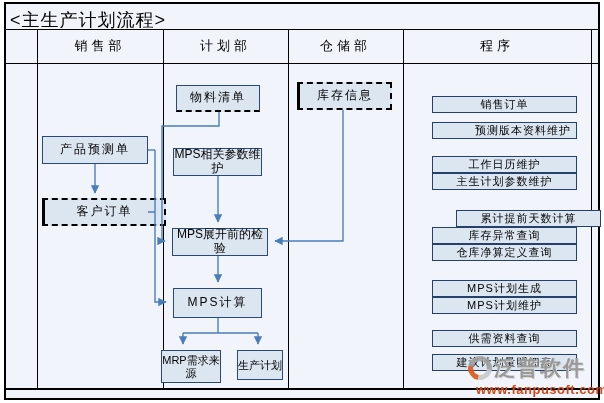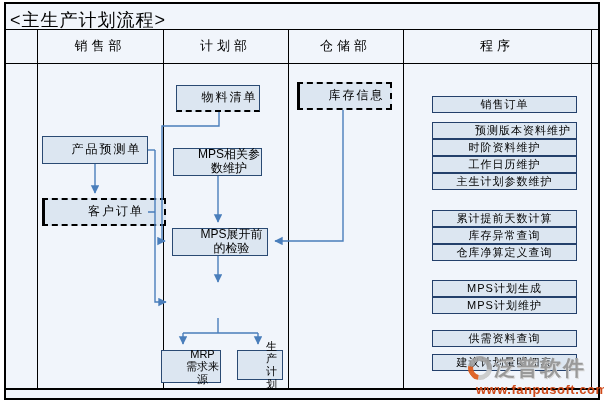--- a/index.html
+++ b/index.html
@@ -15,21 +15,21 @@
   .page-title { position:absolute; left:10px; top:8px; font-size:18px; color:#000;
                 letter-spacing:1px; }
 
   .col-header { position:absolute; top:29px; height:34px; display:flex;
                 align-items:center; justify-content:center; font-size:13px;
                 letter-spacing:4px; color:#000; }
 
   .fbox { position:absolute; background:#dce6f1; border:1px solid #2a4a73;
           display:flex; align-items:center; justify-content:center;
           font-size:12px; letter-spacing:2px; color:#000; text-align:center;
-          line-height:1.15;padding-left:23px; }
+          line-height:1.15; }
   .fbox.dashed { border:2px dashed #000; border-left:3px solid #000; }
   .fbox.dash-bottom { border-bottom:2px dashed #000; }
 
   .pbox { position:absolute; left:432px; width:145px; height:17px;
           background:#dce6f1; border:1px solid #24406b; display:flex;
           align-items:center; justify-content:center; font-size:11px;
           letter-spacing:1px; color:#000; }
 
   svg.connectors { position:absolute; left:0; top:0; width:604px; height:403px;
                    pointer-events:none; }
@@ -65,31 +65,31 @@
   <div class="col-header" style="left:163px; width:125px;">计划部</div>
   <div class="col-header" style="left:288px; width:115px;">仓储部</div>
   <div class="col-header" style="left:403px; width:188px;">程序</div>
 
   <div class="fbox" style="left:42px; top:136px; width:106px; height:28px;">产品预测单</div>
   <div class="fbox dashed" style="left:42px; top:198px; width:124px; height:28px;">客户订单</div>
 
   <div class="fbox dash-bottom" style="left:176px; top:85px; width:84px; height:27px;">物料清单</div>
   <div class="fbox" style="left:173px; top:148px; width:89px; height:28px; letter-spacing:0;">MPS相关参数维护</div>
   <div class="fbox" style="left:172px; top:228px; width:96px; height:28px; letter-spacing:0;">MPS展开前的检验</div>
+  <div class="fbox" style="left:173px; top:288px; width:89px; height:30px;">MPS计算</div>
   <div class="fbox" style="left:161px; top:350px; width:60px; height:33px; letter-spacing:0; font-size:11px;">MRP需求来源</div>
   <div class="fbox" style="left:237px; top:350px; width:46px; height:30px; letter-spacing:0; font-size:11px;">生产计划</div>
 
   <div class="fbox dashed" style="left:297px; top:82px; width:95px; height:28px;text-align:center;">库存信息</div>
 
   <div class="pbox" style="top:96px;">销售订单</div>
   <div class="pbox" style="top:122px;padding-left:37px;">预测版本资料维护</div>
-  <div class="pbox" style="top:139px;">时阶资料维护</div>
   <div class="pbox" style="top:156px;">工作日历维护</div>
   <div class="pbox" style="top:173px;">主生计划参数维护</div>
-  <div class="pbox" style="top:210px;">累计提前天数计算</div>
+  <div class="pbox" style="top:210px;margin-left:24px;">累计提前天数计算</div>
   <div class="pbox" style="top:227px;">库存异常查询</div>
   <div class="pbox" style="top:244px;">仓库净算定义查询</div>
   <div class="pbox" style="top:280px;">MPS计划生成</div>
   <div class="pbox" style="top:297px;">MPS计划维护</div>
   <div class="pbox" style="top:330px;">供需资料查询</div>
   <div class="pbox" style="top:354px;">建议计划量明细表</div>
 
   <svg class="connectors" viewBox="0 0 604 403" xmlns="http://www.w3.org/2000/svg">
     <defs>
       <marker id="arr" markerWidth="7" markerHeight="7" refX="5.5" refY="3" orient="auto">

